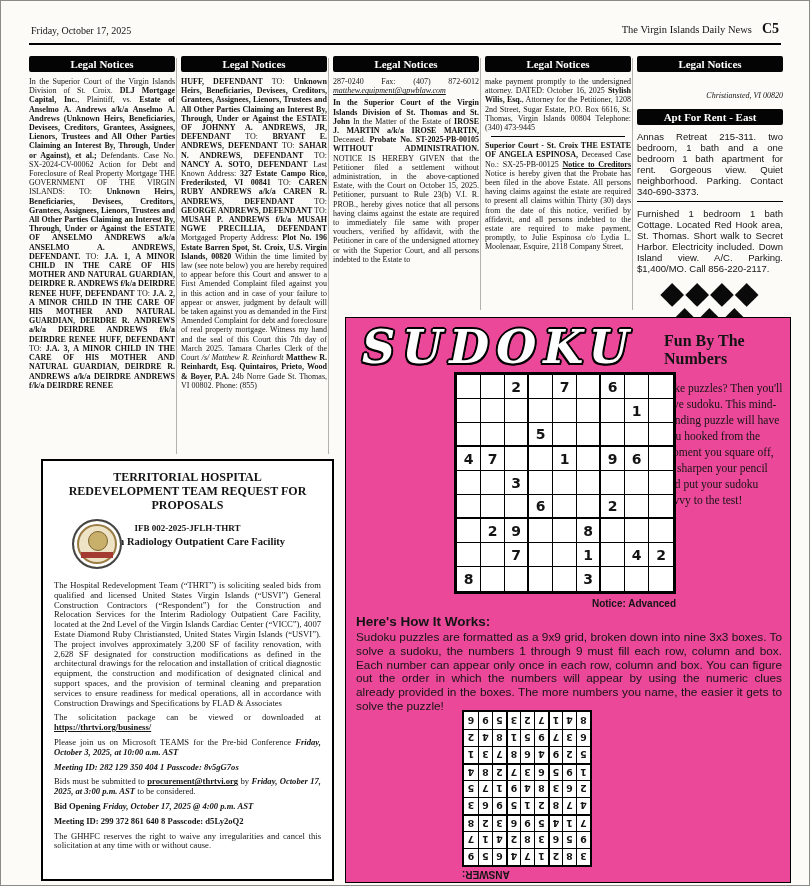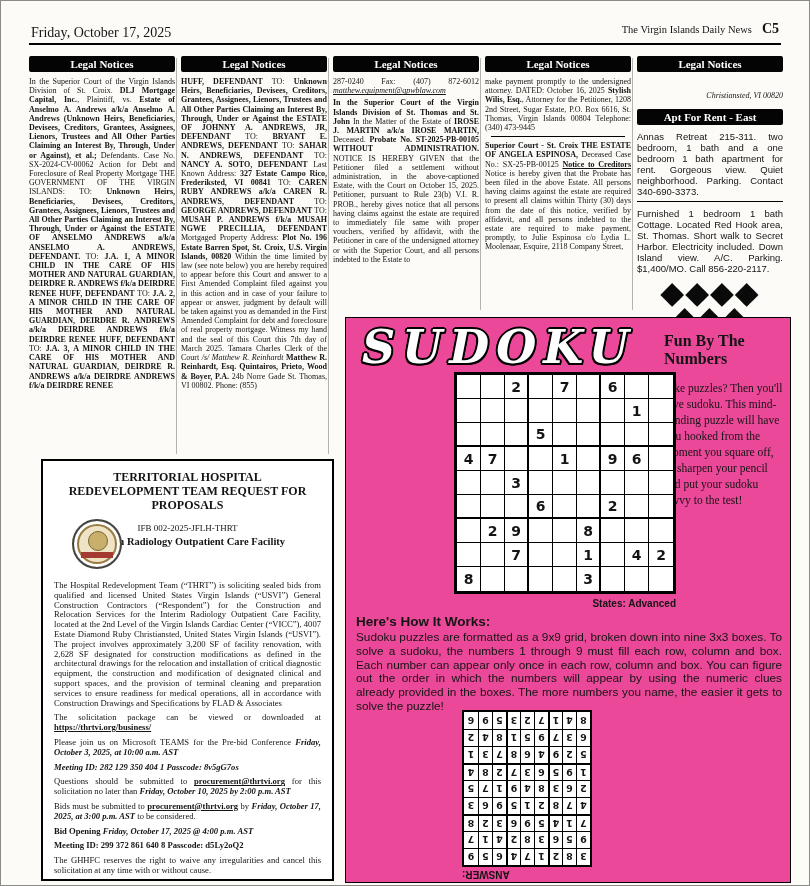--- a/index.html
+++ b/index.html
@@ -1,17 +1,17 @@
 <!DOCTYPE html>
 <html><head>
 <meta charset="utf-8">
 <style>
   html,body{margin:0;padding:0;background:#e8e8e8;}
   .page{position:relative;width:810px;height:886px;background:#fcfbf8;border:1px solid #8a8a86;box-sizing:border-box;overflow:hidden;font-family:"Liberation Serif",serif;color:#141414;margin:0 auto;}
-  .hdr-date{position:absolute;left:30px;top:24px;font-size:14px;}
+  .hdr-date{position:absolute;left:30px;top:24px;font-size:10px;}
   .hdr-right{position:absolute;right:30px;top:20px;font-size:10.5px;display:flex;align-items:baseline;gap:10px;}
   .pageno{font-weight:bold;font-size:14px;}
   .hdr-rule{position:absolute;left:28px;right:28px;top:42px;border-top:2px solid #000;}
 
   .col{position:absolute;top:55px;width:146px;}
   #col1{left:28px}#col2{left:180px}#col3{left:332px}#col4{left:484px}#col5{left:636px}
   .nbar{background:#040404;color:#fff;font-weight:bold;font-size:11px;text-align:center;height:16px;line-height:16px;border-radius:2px;}
   .colbody{margin-top:5px;font-size:8px;line-height:9.2px;text-align:justify;overflow:hidden;}
   #col1 .colbody,#col2 .colbody{height:378px;}
   #col3 .colbody,#col4 .colbody{height:242px;}
@@ -28,21 +28,21 @@
   #v2{left:327px;top:57px;height:396px}
   #v3{left:479px;top:57px;height:252px}
   #v4{left:631px;top:57px;height:252px}
 
   .thrt{position:absolute;left:40px;top:458px;width:293px;height:422px;border:2px solid #000;background:#fff;box-sizing:border-box;padding:7px 11px;overflow:hidden;}
   .thrt-title{text-align:center;font-weight:bold;font-size:12px;line-height:14px;margin:2px 8px 6px;}
   .thrt-head{position:relative;text-align:center;min-height:56px;padding-top:5px;margin-bottom:2px;}
   .seal{position:absolute;left:18px;top:1px;width:46px;height:46px;border-radius:50%;border:2px solid #444;background:#eee3c4;box-shadow:inset 0 0 0 3px #fff,inset 0 0 0 5px #9a7b43;}
   .seal-core{position:absolute;left:14px;top:10px;width:18px;height:18px;border-radius:50%;background:#c8b06a;border:1px solid #7d6434;}
   .seal-band{position:absolute;left:7px;right:7px;bottom:9px;height:6px;background:#a43b33;}
-  .ifb{font-weight:normal;font-size:9px;margin-bottom:3px;}
+  .ifb{font-weight:bold;font-size:9px;margin-bottom:3px;}
   .sub2{font-weight:bold;font-size:10.5px;}
   .thrt-body{font-size:8.6px;line-height:9.8px;}
   .thrt-body p{margin:0 0 5px;text-align:justify;}
 
   .sud{position:absolute;left:344px;top:316px;width:446px;height:566px;border:1px solid #000;background:#ec4899;box-sizing:border-box;}
   .sud-title{position:absolute;left:16px;top:2px;font-family:"DejaVu Serif",serif;font-style:italic;font-weight:bold;font-size:46px;letter-spacing:7px;color:#fff;text-shadow:2px 0 0 #000,-2px 0 0 #000,0 2px 0 #000,0 -2px 0 #000,1.5px 1.5px 0 #000,-1.5px -1.5px 0 #000,1.5px -1.5px 0 #000,-1.5px 1.5px 0 #000;}
   .fun{position:absolute;left:318px;top:14px;width:120px;}
   .fun-h{font-weight:bold;font-size:16px;line-height:18px;}
   .fun-t{margin-top:12px;font-size:11.5px;line-height:16px;}
   .pgrid{position:absolute;left:108px;top:54px;border:3px solid #000;display:grid;grid-template-columns:repeat(9,24px);grid-auto-rows:24px;background:#fff;}
@@ -132,21 +132,20 @@
         <div class="seal-band"></div>
       </div>
       <div class="ifb">IFB 002-2025-JFLH-THRT</div>
       <div class="sub2">Interim Radiology Outpatient Care Facility</div>
     </div>
     <div class="thrt-body">
         <p><span>The Hospital Redevelopment Team (“THRT”) is soliciting sealed bids from qualified and licensed United States Virgin Islands (“USVI”) General Construction Contractors (“Respondent”) for the Construction and Relocation Services for the Interim Radiology Outpatient Care Facility, located at the 2nd Level of the Virgin Islands Cardiac Center (“VICC”), 4007 Estate Diamond Ruby Christiansted, United States Virgin Islands (“USVI”). The project involves approximately 3,200 SF of facility renovation, with 2,628 SF designated for construction modifications as defined in the architectural drawings for the relocation and installation of critical diagnostic equipment, the construction and modification of designated clinical and support spaces, and the provision of terminal cleaning and preparation services to ensure readiness for medical operations, all in accordance with Construction Drawings and Specifications by FLAD &amp; Associates</span></p>
         <p><span>The solicitation package can be viewed or downloaded at </span><span style="font-weight: bold; text-decoration: underline;">https://thrtvi.org/business/</span></p>
         <p><span>Please join us on Microsoft TEAMS for the Pre-bid Conference </span><span style="font-weight: bold; font-style: italic;">Friday, October 3, 2025, at 10:00 a.m. AST</span></p>
         <p><span style="font-weight: bold; font-style: italic;">Meeting ID: 282 129 350 404 1 Passcode: 8v5gG7os</span></p>
-        <p><span>Questions should be submitted to </span><span style="font-weight: bold; text-decoration: underline;">procurement@thrtvi.org</span><span> for this solicitation no later than </span><span style="font-weight: bold; font-style: italic;">Friday, October 10, 2025 by 2:00 p.m. AST</span></p>
         <p><span>Bids must be submitted to </span><span style="font-weight: bold; text-decoration: underline;">procurement@thrtvi.org</span><span> by </span><span style="font-weight: bold; font-style: italic;">Friday, October 17, 2025, at 3:00 p.m. AST</span><span> to be considered.</span></p>
         <p><span style="font-weight: bold;">Bid Opening </span><span style="font-weight: bold; font-style: italic;">Friday, October 17, 2025 @ 4:00 p.m. AST</span></p>
         <p><span style="font-weight: bold;">Meeting ID: 299 372 861 640 8 Passcode: d5Ly2oQ2</span></p>
         <p><span>The GHHFC reserves the right to waive any irregularities and cancel this solicitation at any time with or without cause.</span></p>
       </div>
   </div>
 
   <div class="sud">
     <div class="sud-title">SUDOKU</div>
     <div class="fun">
@@ -229,21 +228,21 @@
         <div class="cell lr">8</div>
         <div class="cell lr"></div>
         <div class="cell br2 lr"></div>
         <div class="cell lr"></div>
         <div class="cell lr"></div>
         <div class="cell br2 lr">3</div>
         <div class="cell lr"></div>
         <div class="cell lr"></div>
         <div class="cell lc lr"></div>
       </div>
-    <div class="level">States: Advanced</div>
+    <div class="level">Notice: Advanced</div>
     <div class="how-h">Here's How It Works:</div>
     <div class="how-t">Sudoku puzzles are formatted as a 9x9 grid, broken down into nine 3x3 boxes. To solve a sudoku, the numbers 1 through 9 must fill each row, column and box. Each number can appear only once in each row, column and box. You can figure out the order in which the numbers will appear by using the numeric clues already provided in the boxes. The more numbers you name, the easier it gets to solve the puzzle!</div>
     <div class="ans-wrap">
       <div class="ans-label">ANSWER:</div>
       <div class="agrid">
           <div class="cell">3</div>
           <div class="cell">8</div>
           <div class="cell br2">2</div>
           <div class="cell">1</div>
           <div class="cell">7</div>

